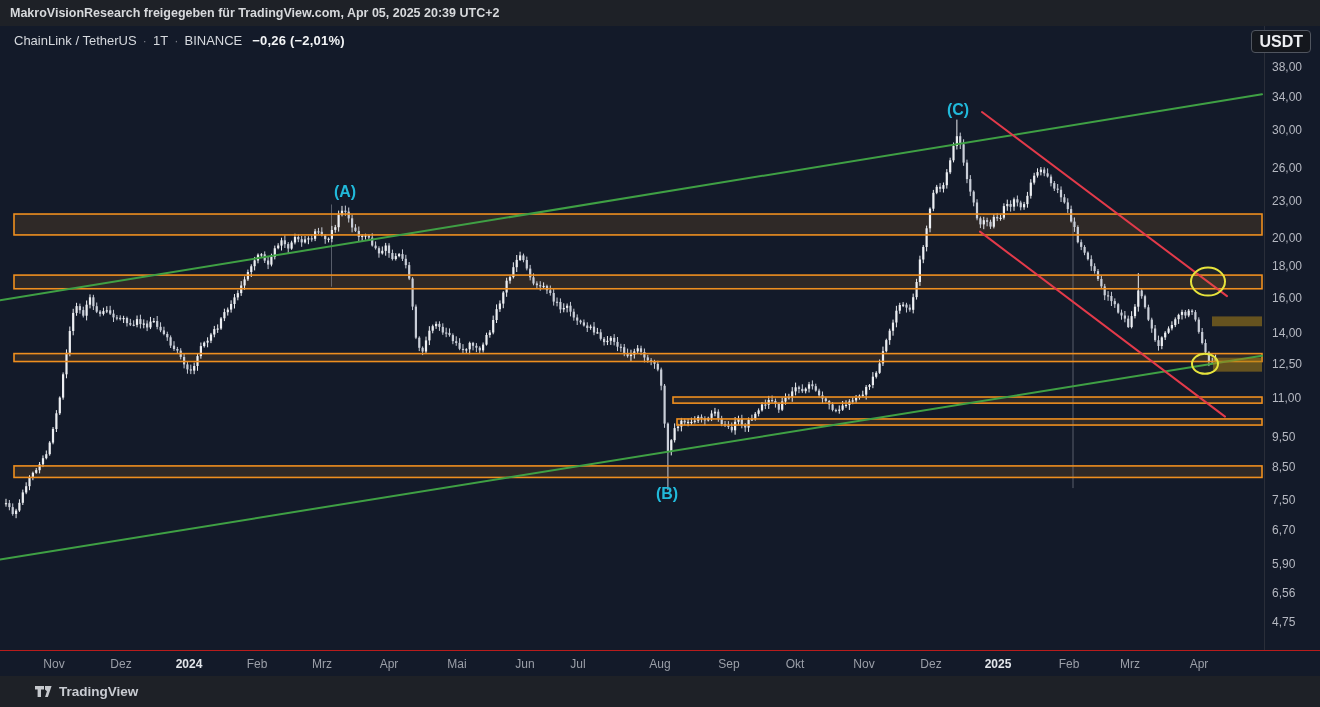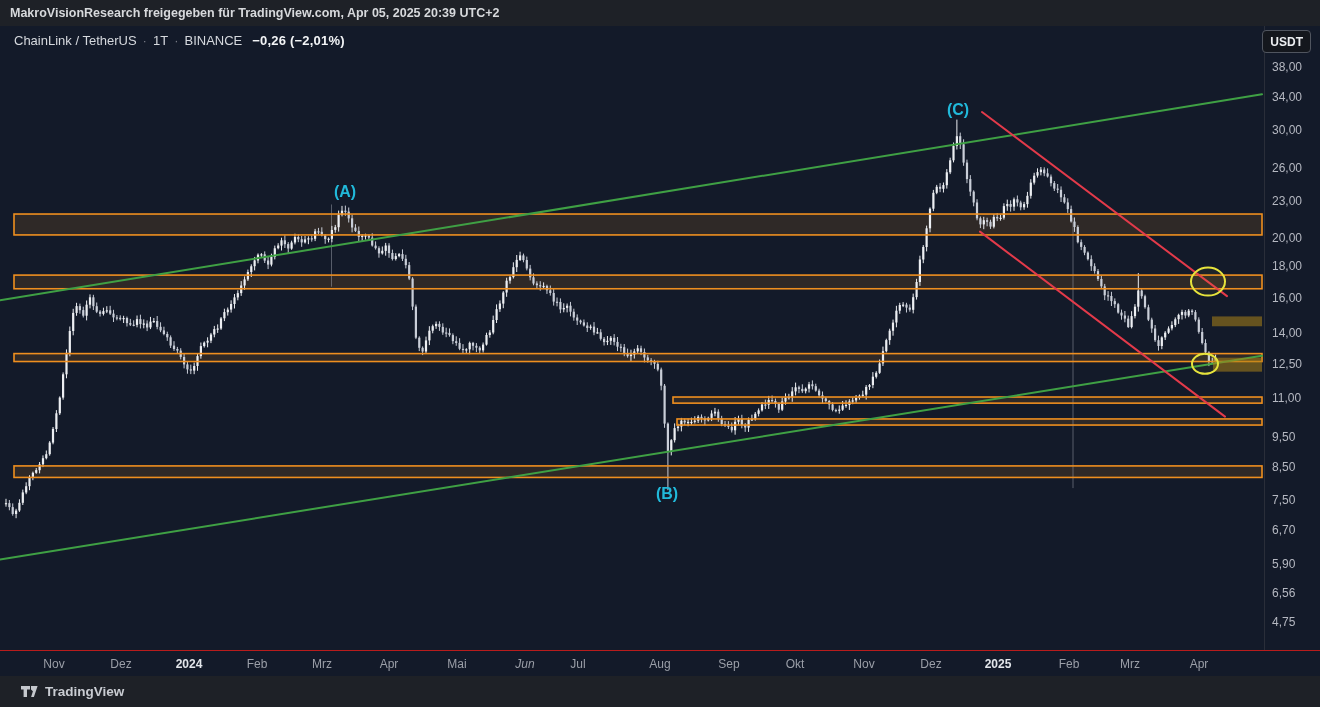--- a/index.html
+++ b/index.html
@@ -9,32 +9,32 @@
            color:#d7d9dc;font-size:12.5px;font-weight:700;line-height:26px;
            padding-left:10px;box-sizing:border-box;white-space:nowrap;}
   .chart-area{position:absolute;left:0;top:26px;width:1320px;height:650px;background:#131a29;}
   #plot{position:absolute;left:0;top:0;display:block;}
   .symbol-header{position:absolute;left:14px;top:7px;font-size:13px;color:#d6d9de;
                  white-space:nowrap;z-index:5;}
   .symbol-header .sep{color:#787b86;margin:0 6px;}
   .symbol-header .chg{color:#f2f4f6;font-weight:700;margin-left:10px;letter-spacing:.2px;}
   .usdt{position:absolute;top:4px;right:9px;min-width:45px;height:23px;background:#14171d;
         border:1px solid #50555f;border-radius:4px;color:#eceef1;font-weight:700;
-        font-size:12px;font-family:inherit;z-index:5;cursor:pointer;padding:0 7px;}
+        font-size:16px;font-family:inherit;z-index:5;cursor:pointer;padding:0 7px;}
   .price-axis{position:absolute;left:1264px;top:0;width:68px;height:624px;
               border-left:1px solid #2a2e39;box-sizing:border-box;}
   .price-tick{position:absolute;left:7px;font-size:12px;color:#b5b8c1;
               transform:translateY(-50%);white-space:nowrap;}
   .time-axis{position:absolute;left:0;top:624px;width:1320px;height:26px;
              border-top:1px solid #b91c1c;box-sizing:border-box;}
   .time-tick{position:absolute;top:13px;transform:translate(-50%,-50%);
              font-size:12px;color:#9b9fa8;white-space:nowrap;}
   .time-tick.emph{color:#e2e5ea;font-weight:700;}
   .bottom-bar{position:absolute;left:0;top:676px;width:100%;height:31px;background:#1e2127;
-              display:flex;align-items:center;padding-left:21px;box-sizing:border-box;gap:7px;}
+              display:flex;align-items:center;padding-left:35px;box-sizing:border-box;gap:7px;}
   .tv-text{color:#c9ccd2;font-size:13.5px;font-weight:700;}
   .tv-icon{display:inline-flex;align-items:center;}
 </style>
 </head>
 <body>
 
 <div class="stage">
 
   <div class="top-bar">
     <span>MakroVisionResearch freigegeben für TradingView.com, Apr 05, 2025 20:39 UTC+2</span>
@@ -830,21 +830,21 @@
         <div class="price-tick" style="top: 595.795px;">4,75</div>
       </div>
     <div class="time-axis" id="time-axis">
         <div class="time-tick" style="left: 54px;">Nov</div>
         <div class="time-tick" style="left: 121px;">Dez</div>
         <div class="time-tick emph" style="left: 189px;">2024</div>
         <div class="time-tick" style="left: 257px;">Feb</div>
         <div class="time-tick" style="left: 322px;">Mrz</div>
         <div class="time-tick" style="left: 389px;">Apr</div>
         <div class="time-tick" style="left: 457px;">Mai</div>
-        <div class="time-tick" style="left: 525px; font-style: italic;">Jun</div>
+        <div class="time-tick" style="left: 525px;">Jun</div>
         <div class="time-tick" style="left: 578px;">Jul</div>
         <div class="time-tick" style="left: 660px;">Aug</div>
         <div class="time-tick" style="left: 729px;">Sep</div>
         <div class="time-tick" style="left: 795px;">Okt</div>
         <div class="time-tick" style="left: 864px;">Nov</div>
         <div class="time-tick" style="left: 931px;">Dez</div>
         <div class="time-tick emph" style="left: 998px;">2025</div>
         <div class="time-tick" style="left: 1069px;">Feb</div>
         <div class="time-tick" style="left: 1130px;">Mrz</div>
         <div class="time-tick" style="left: 1199px;">Apr</div>

